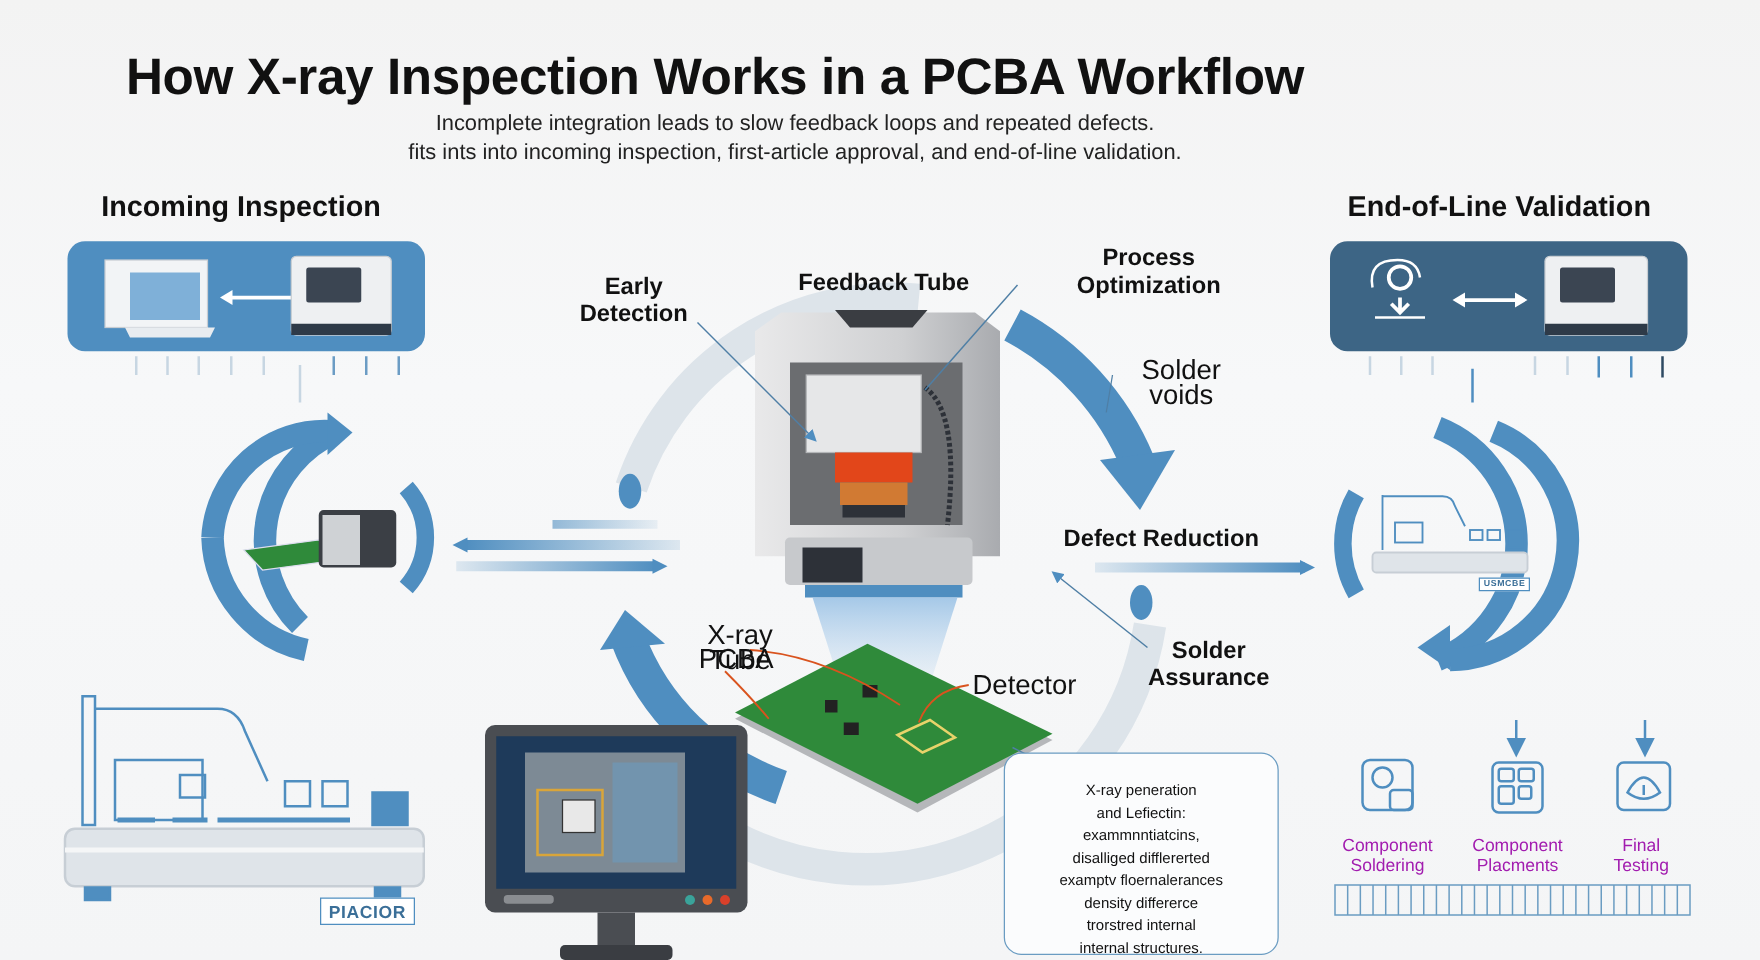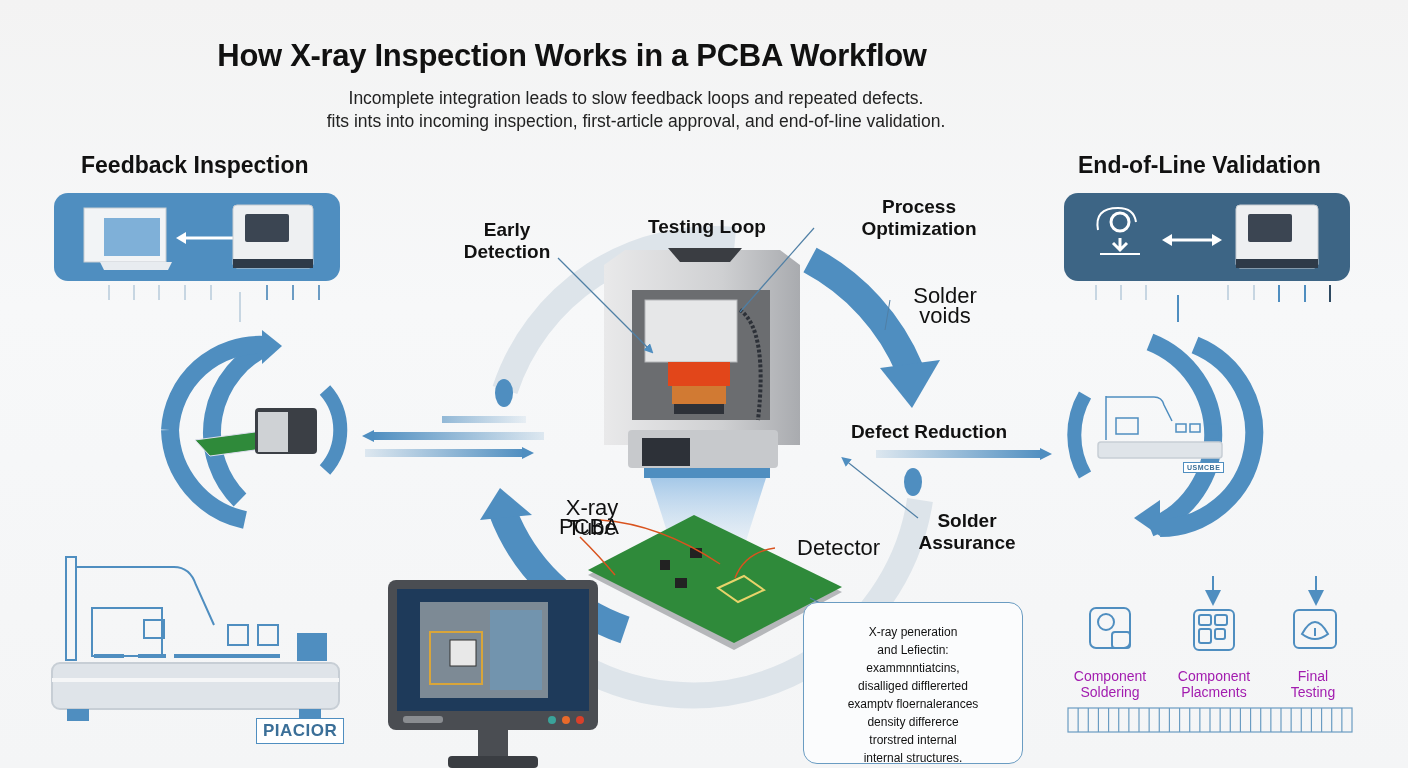--- a/index.html
+++ b/index.html
@@ -1,41 +1,41 @@
 <!DOCTYPE html>
 <html><head>
 <meta charset="utf-8">
 <style>
   html,body{margin:0;padding:0;}
   body{width:1408px;height:768px;overflow:hidden;background:linear-gradient(#f3f3f3,#f7f8f9 40%,#f4f5f6);font-family:"Liberation Sans",sans-serif;color:#111;position:relative;}
   .abs{position:absolute;}
-  .title{left:0;width:1144px;top:38px;text-align:center;font-size:31px;font-weight:bold;letter-spacing:-0.3px;color:#111;}
+  .title{left:0;width:1144px;top:38px;text-align:center;font-size:41px;font-weight:bold;letter-spacing:-0.3px;color:#111;}
   .subtitle{left:0;width:1272px;text-align:center;font-size:17.5px;color:#222;}
   .sub1{top:88px;}
   .sub2{top:111px;}
   .section-title{font-size:23px;font-weight:bold;color:#111;}
   .lbl{font-size:19px;font-weight:bold;color:#111;text-align:center;line-height:22px;}
   .lbl-plain{font-size:22px;color:#111;line-height:20px;text-align:center;}
   .panel{border-radius:14px;}
   .panel-left{left:54px;top:193px;width:286px;height:88px;background:#4f8ec0;}
   .panel-right{left:1064px;top:193px;width:286px;height:88px;background:#3d6585;}
   .desc-box{left:803px;top:602px;width:218px;height:160px;border:1.5px solid #6a9cc2;border-radius:14px;background:#fbfcfd;}
   .desc-line{display:block;text-align:center;font-size:12px;line-height:18px;color:#111;}
   .step-label{font-size:14px;color:#a21caf;text-align:center;line-height:16px;width:100px;}
-  .tag{border:1.5px solid #4f8ec0;color:#3b6f98;font-size:17px;font-weight:bold;padding:2px 6px;background:#fff;letter-spacing:0.5px;}
+  .tag{border:1.5px solid #4f8ec0;color:#3b6f98;font-size:14px;font-weight:bold;padding:2px 6px;background:#fff;letter-spacing:0.5px;}
   svg{position:absolute;left:0;top:0;}
 </style>
 </head>
 <body>
 
 <div class="abs title">How X-ray Inspection Works in a PCBA Workflow</div>
 <div class="abs subtitle sub1">Incomplete integration leads to slow feedback loops and repeated defects.</div>
 <div class="abs subtitle sub2">fits ints into incoming inspection, first-article approval, and end-of-line validation.</div>
 
-<div class="abs section-title" style="left:81px;top:152px;">Feedback Inspection</div>
+<div class="abs section-title" style="left:81px;top:152px;">Incoming Inspection</div>
 <div class="abs section-title" style="left:1078px;top:152px;">End-of-Line Validation</div>
 
 <div class="abs panel panel-left"></div>
 <div class="abs panel panel-right"></div>
 
 <svg width="1408" height="768" viewBox="0 0 1408 768">
   <defs>
     <linearGradient id="fadeR" x1="0" x2="1">
         <stop offset="0" stop-color="#4f8ec0" stop-opacity="0.15"></stop>
         <stop offset="1" stop-color="#4f8ec0"></stop>
@@ -279,35 +279,35 @@
       <line x1="1321.5714285714287" x2="1321.5714285714287" y1="708" y2="732"></line>
       <line x1="1331.7142857142858" x2="1331.7142857142858" y1="708" y2="732"></line>
       <line x1="1341.857142857143" x2="1341.857142857143" y1="708" y2="732"></line>
     </g>
 </svg>
 
 <div class="abs lbl" style="left:452px;top:219px;width:110px;">
   <span style="display:block">Early</span>
   <span style="display:block">Detection</span>
 </div>
-<div class="abs lbl" style="left:626px;top:216px;width:162px;">Testing Loop</div>
+<div class="abs lbl" style="left:626px;top:216px;width:162px;">Feedback Tube</div>
 <div class="abs lbl" style="left:850px;top:196px;width:138px;">
   <span style="display:block">Process</span>
   <span style="display:block">Optimization</span>
 </div>
 <div class="abs lbl-plain" style="left:890px;top:286px;width:110px;">Solder voids</div>
 <div class="abs lbl" style="left:843px;top:421px;width:172px;">Defect Reduction</div>
 <div class="abs lbl" style="left:912px;top:510px;width:110px;">
   <span style="display:block">Solder</span>
   <span style="display:block">Assurance</span>
 </div>
 
 <div class="abs lbl-plain" style="left:544px;top:498px;width:96px;">X-ray Tube</div>
 <div class="abs lbl-plain" style="left:544px;top:517px;width:90px;">PCBA</div>
-<div class="abs lbl-plain" style="left:778px;top:538px;width:80px;margin-left:19px;">Detector</div>
+<div class="abs lbl-plain" style="left:778px;top:538px;width:80px;">Detector</div>
 
 <div class="abs desc-box">
   <div style="padding-top:20px;">
     <span class="desc-line">X-ray peneration</span>
     <span class="desc-line">and Lefiectin:</span>
     <span class="desc-line">exammnntiatcins,</span>
     <span class="desc-line">disalliged difflererted</span>
     <span class="desc-line">examptv floernalerances</span>
     <span class="desc-line">density differerce</span>
     <span class="desc-line">trorstred internal</span>

